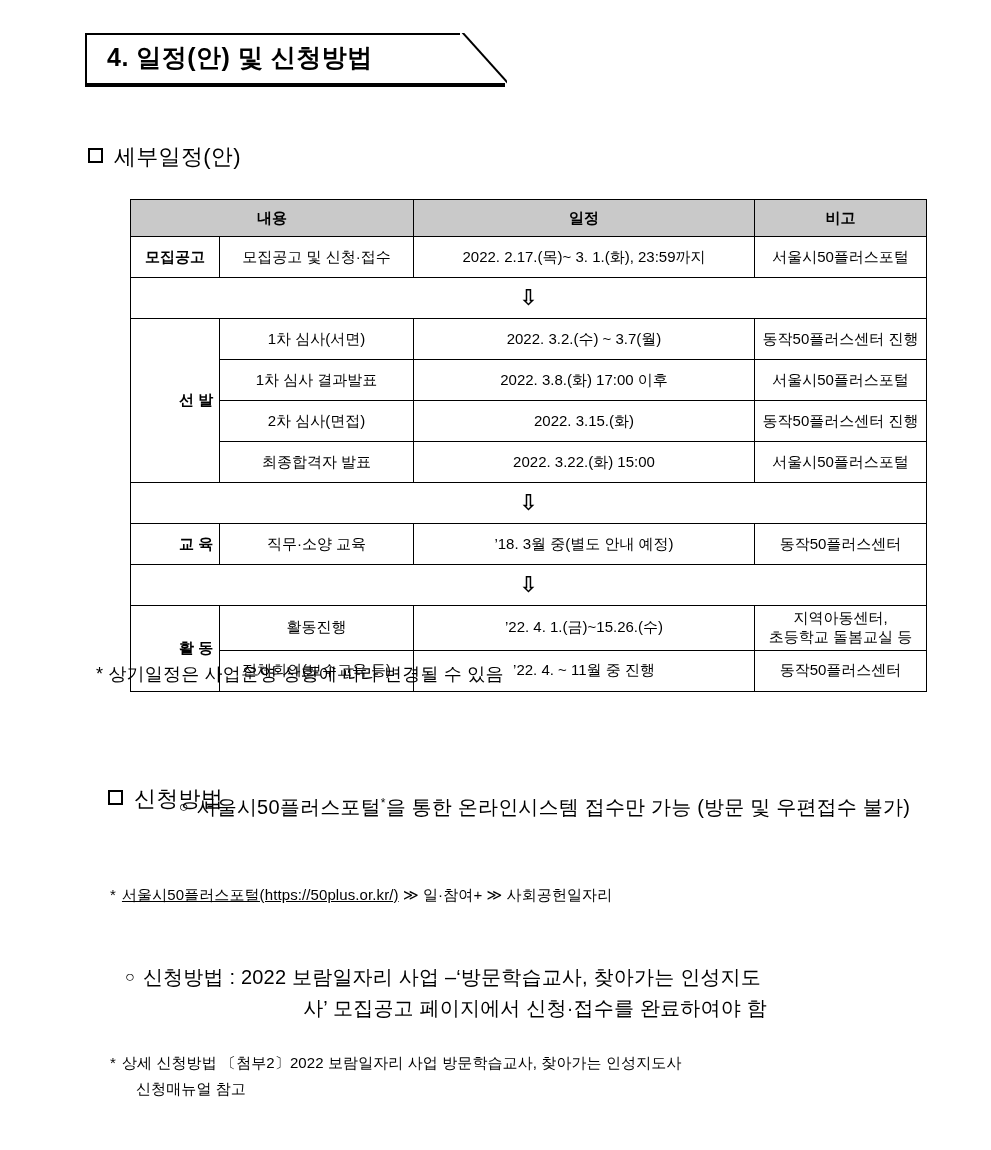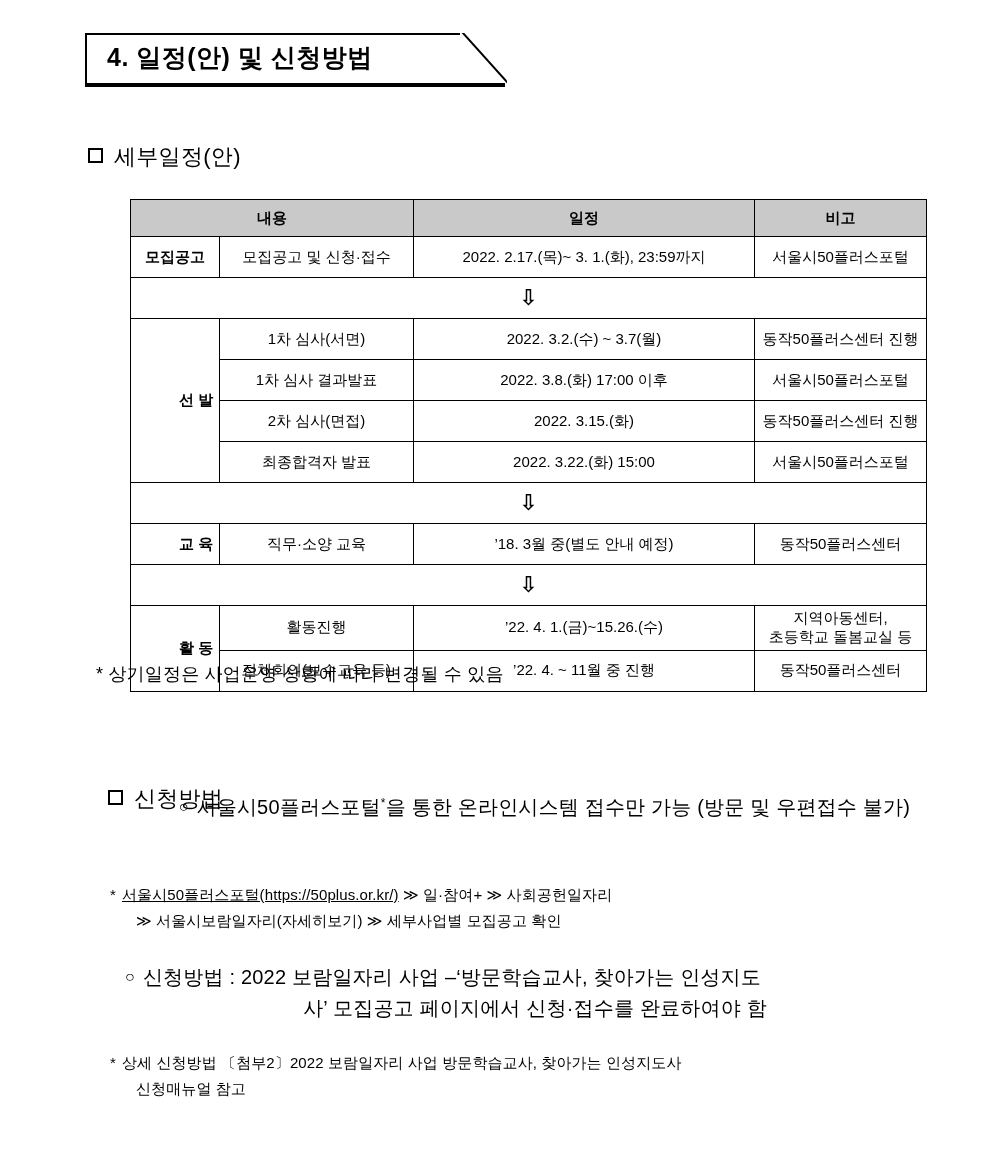--- a/index.html
+++ b/index.html
@@ -293,21 +293,21 @@
 <div class="subhead" id="subhead-apply">
   <span class="sq"></span><span>신청방법</span>
 </div>
 
 <div class="bullet-block" id="apply-online">
   <span class="bullet-mark">○</span><span>서울시50플러스포털</span><span class="sup-star">*</span><span>을 통한 온라인시스템 접수만 가능 (방문 및 우편접수 불가)</span>
 </div>
 
 <div class="sub-note" id="portal-path">
   <span class="star-lead">*</span><span class="u">서울시50플러스포털(https://50plus.or.kr/)</span><span> ≫ 일·참여+ ≫ 사회공헌일자리</span><br>
-  <span class="ind"></span><span>≫ 서울시보람일자리(자세히보기) ≫ 세부사업별 모집공고 확인</span>
+  <span class="ind"></span>
 </div>
 
 <div class="bullet-block" id="apply-method">
   <span class="bullet-mark">○</span><span>신청방법 : 2022 보람일자리 사업 –‘방문학습교사, 찾아가는 인성지도</span>
   <span class="indent-2">사’ 모집공고 페이지에서 신청·접수를 완료하여야 함</span>
 </div>
 
 <div class="sub-note" id="manual-note">
   <span class="star-lead">*</span><span>상세 신청방법 〔첨부2〕2022 보람일자리 사업 방문학습교사, 찾아가는 인성지도사</span><br>
   <span class="ind"></span><span>신청매뉴얼 참고</span>

